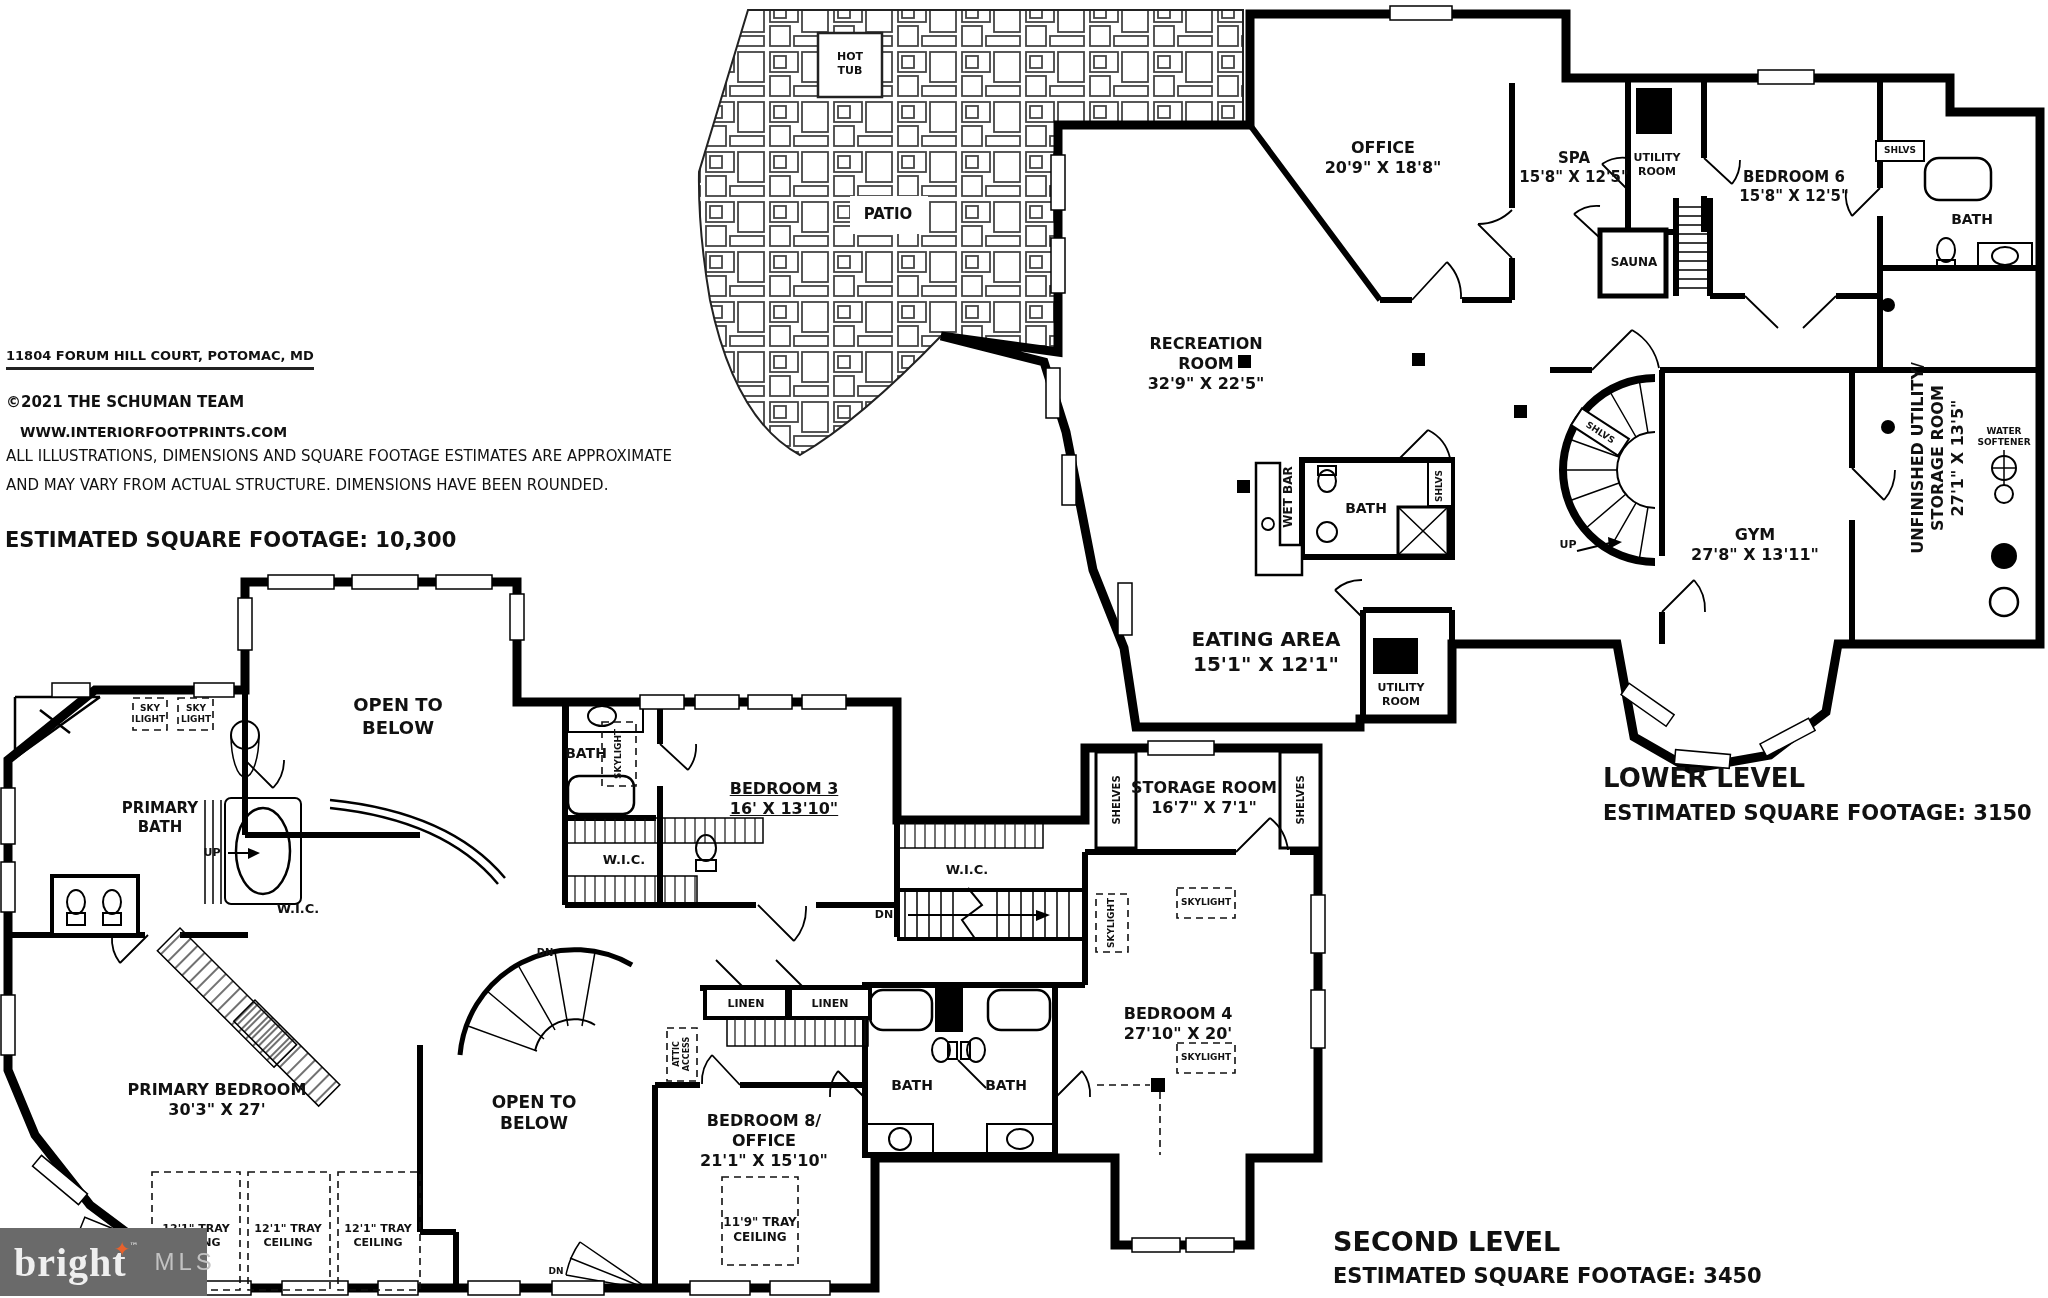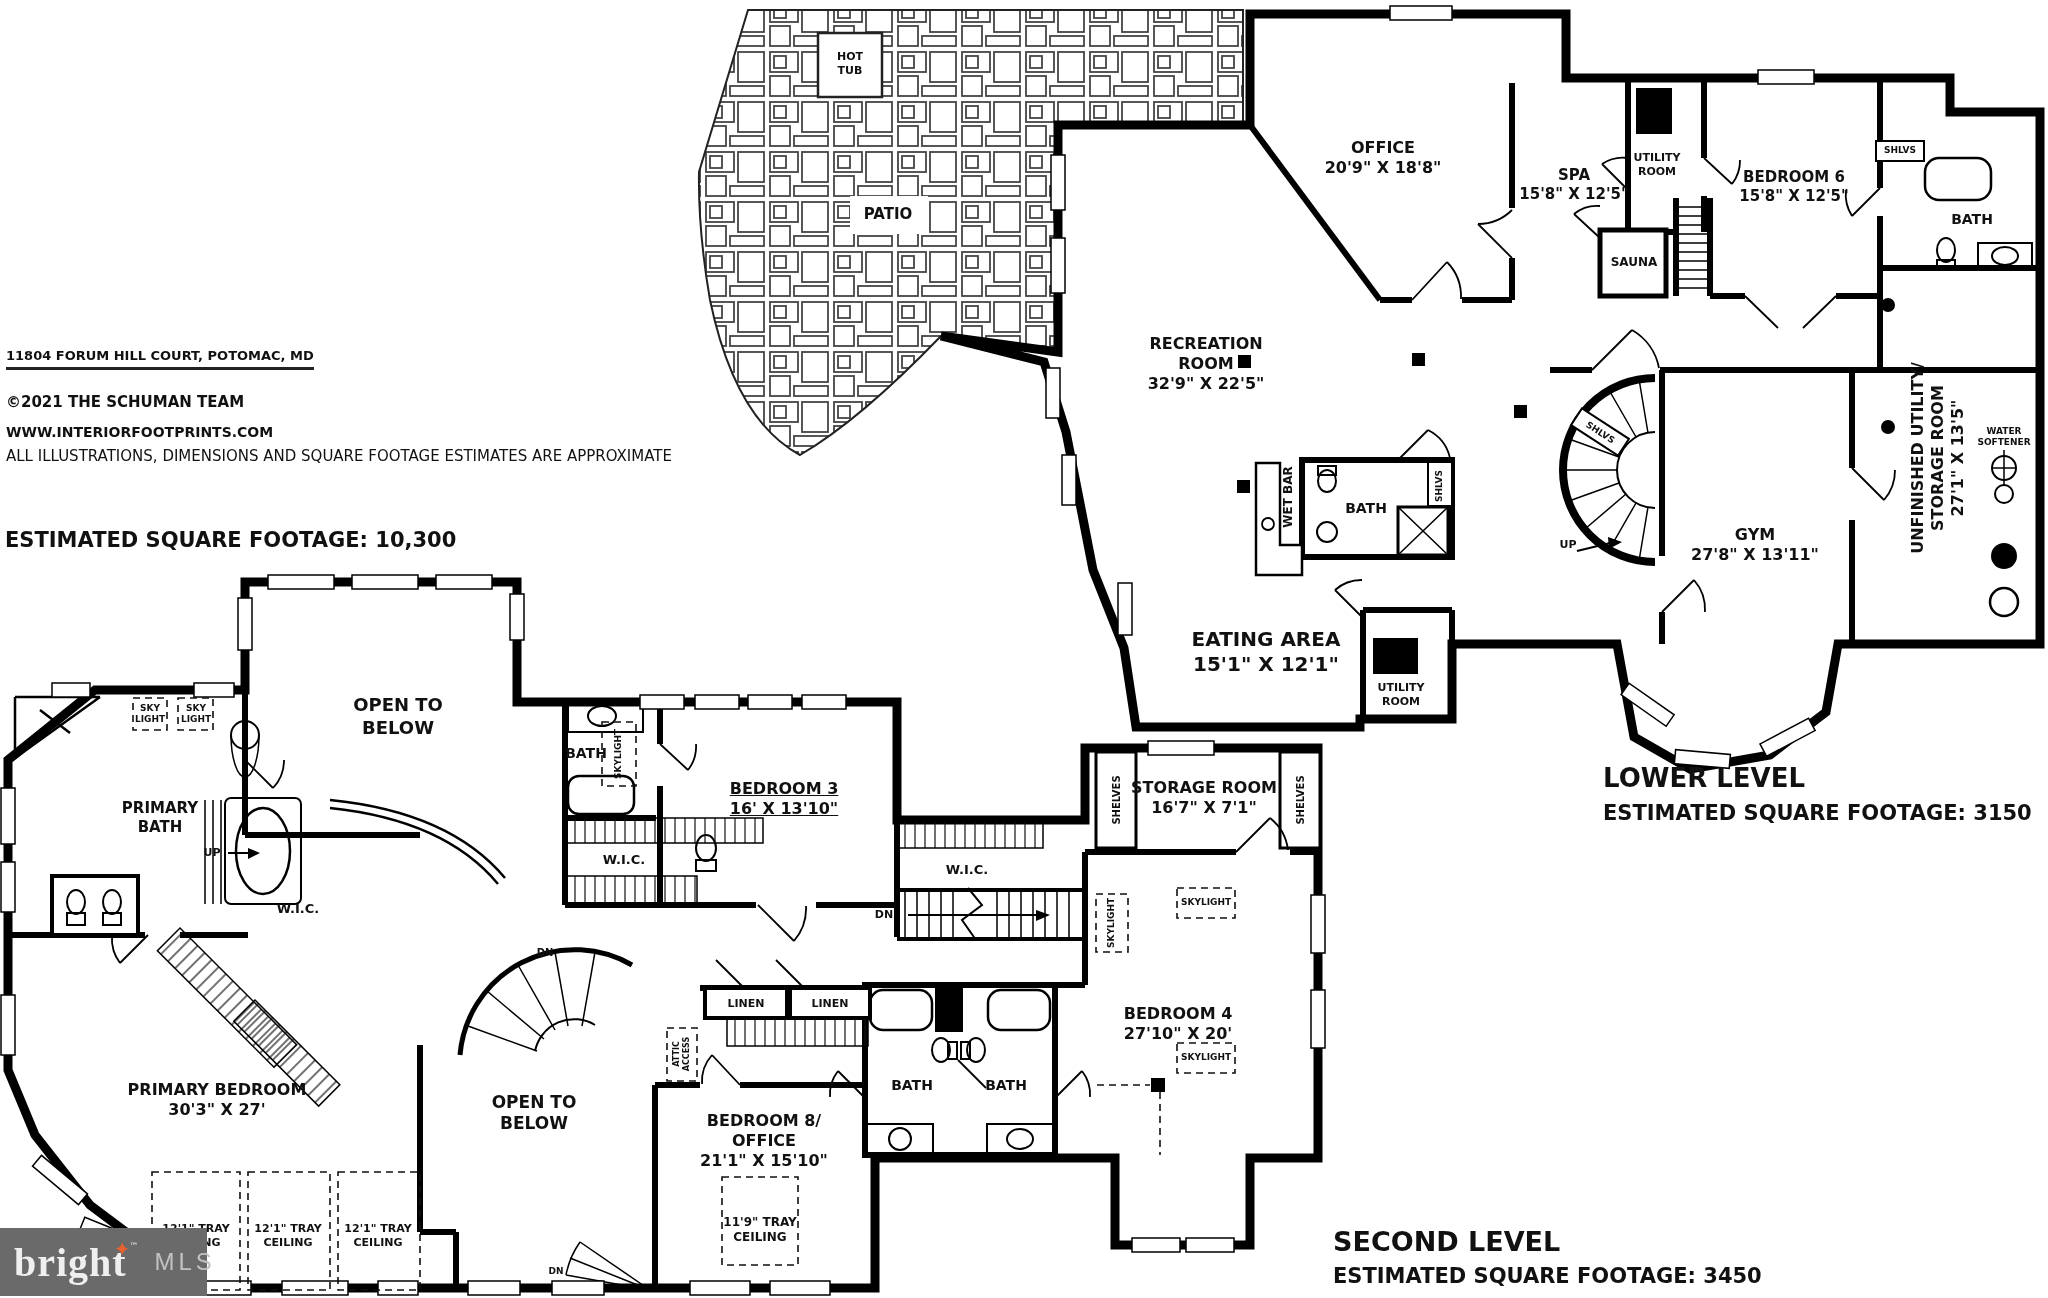--- a/index.html
+++ b/index.html
@@ -274,34 +274,35 @@
     <circle cx="1888" cy="427" r="7"></circle>
   </g>
 
   <g transform="rotate(33 1600 432)">
     <rect x="1572" y="422" width="56" height="20" fill="#fff" stroke="#000" stroke-width="2"></rect>
   </g>
 </svg>
 
 <div class="hdr addr" style="left:6px;top:348px;font-size:13px;">11804 FORUM HILL COURT, POTOMAC, MD</div>
 <div class="hdr" style="left:6px;top:393px;font-size:15px;">©2021 THE SCHUMAN TEAM</div>
-<div class="hdr" style="left:6px;top:424px;font-size:14px;">WWW.INTERIORFOOTPRINTS.COM</div>
+<div class="hdr" style="left:20px;top:424px;font-size:14px;">WWW.INTERIORFOOTPRINTS.COM</div>
 <div class="hdr" style="left:6px;top:447px;font-size:15px;font-weight:normal;">ALL ILLUSTRATIONS, DIMENSIONS AND SQUARE FOOTAGE ESTIMATES ARE APPROXIMATE</div>
+<div class="hdr" style="left:6px;top:476px;font-size:15px;font-weight:normal;">AND MAY VARY FROM ACTUAL STRUCTURE. DIMENSIONS HAVE BEEN ROUNDED.</div>
 <div class="hdr" style="left:5px;top:528px;font-size:21px;">ESTIMATED SQUARE FOOTAGE: 10,300</div>
 
 <div class="L" style="left:850px;top:64px;font-size:11px;">
       <div>HOT</div>
       <div>TUB</div>
     </div>
 <div class="L" style="left:888px;top:214px;font-size:15px;">PATIO</div>
 <div class="L" style="left:1383px;top:158px;font-size:16px;">
       <div>OFFICE</div>
       <div>20'9" X 18'8"</div>
     </div>
-<div class="L" style="left:1574px;top:185px;font-size:15px;">
+<div class="L" style="left:1574px;top:168px;font-size:15px;">
       <div>SPA</div>
       <div>15'8" X 12'5"</div>
     </div>
 <div class="L" style="left:1657px;top:165px;font-size:11px;">
       <div>UTILITY</div>
       <div>ROOM</div>
     </div>
 <div class="L" style="left:1634px;top:262px;font-size:12px;">SAUNA</div>
 <div class="L" style="left:1794px;top:187px;font-size:15px;">
       <div>BEDROOM 6</div>

